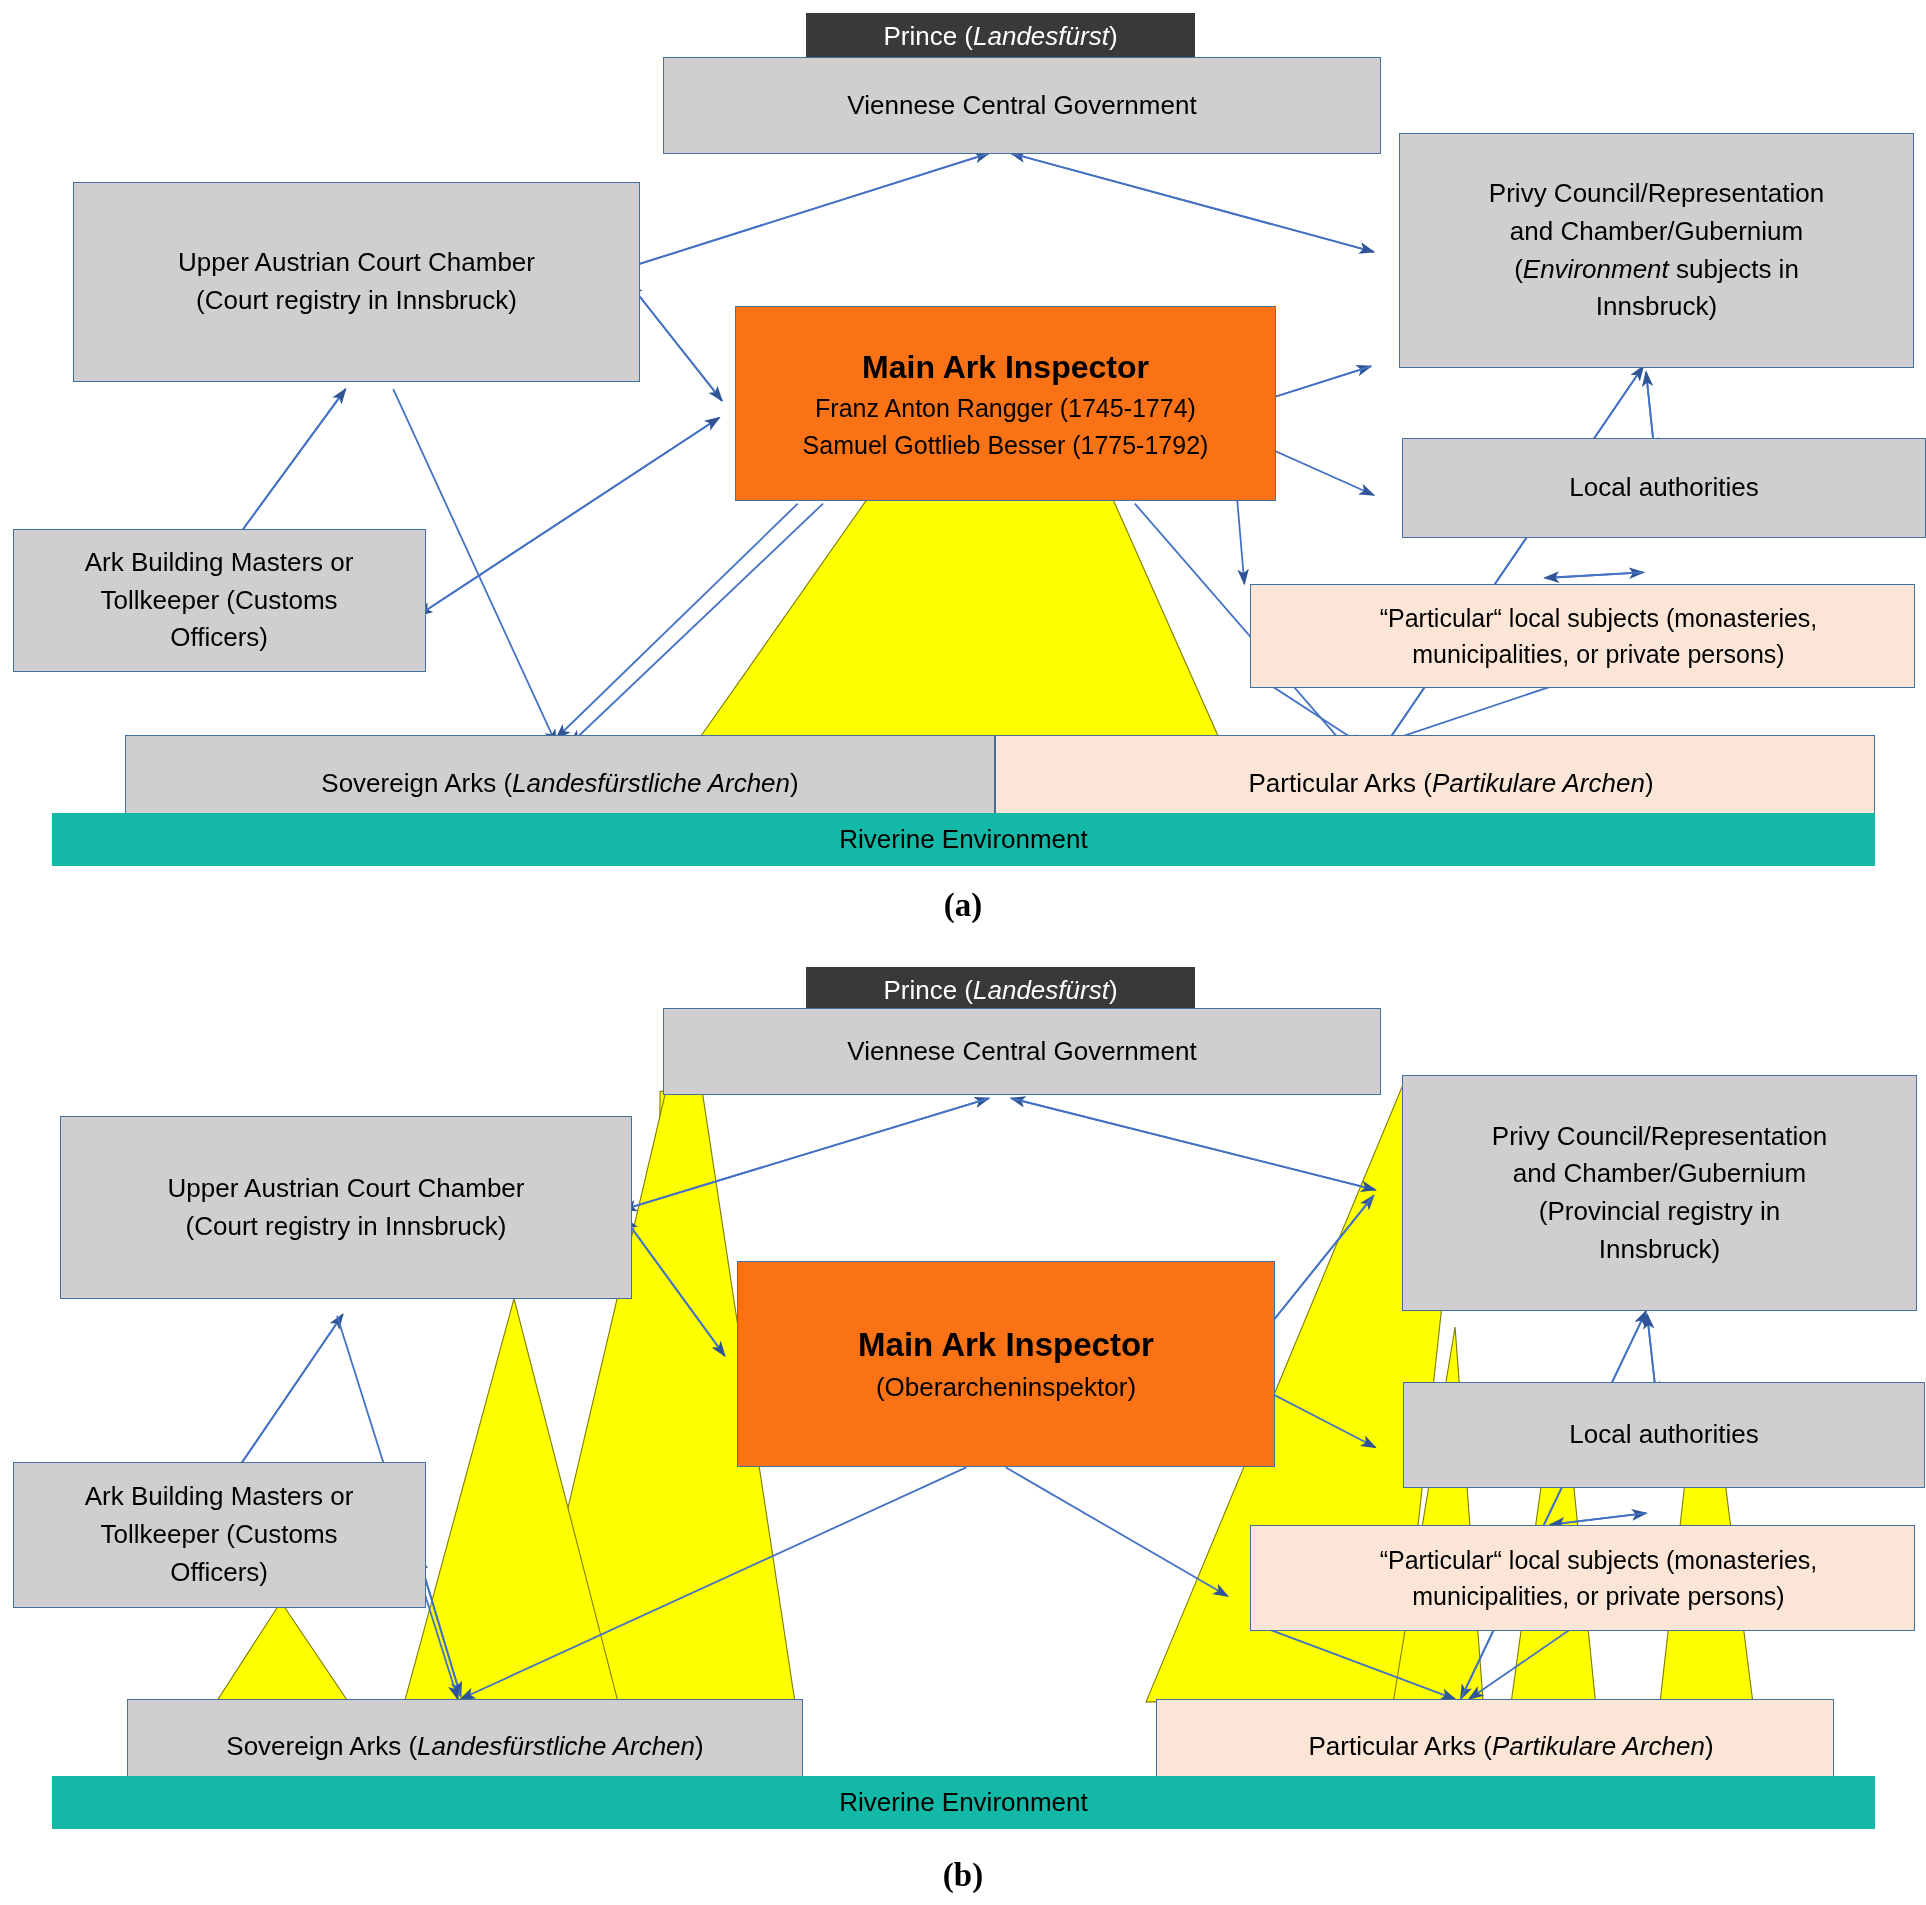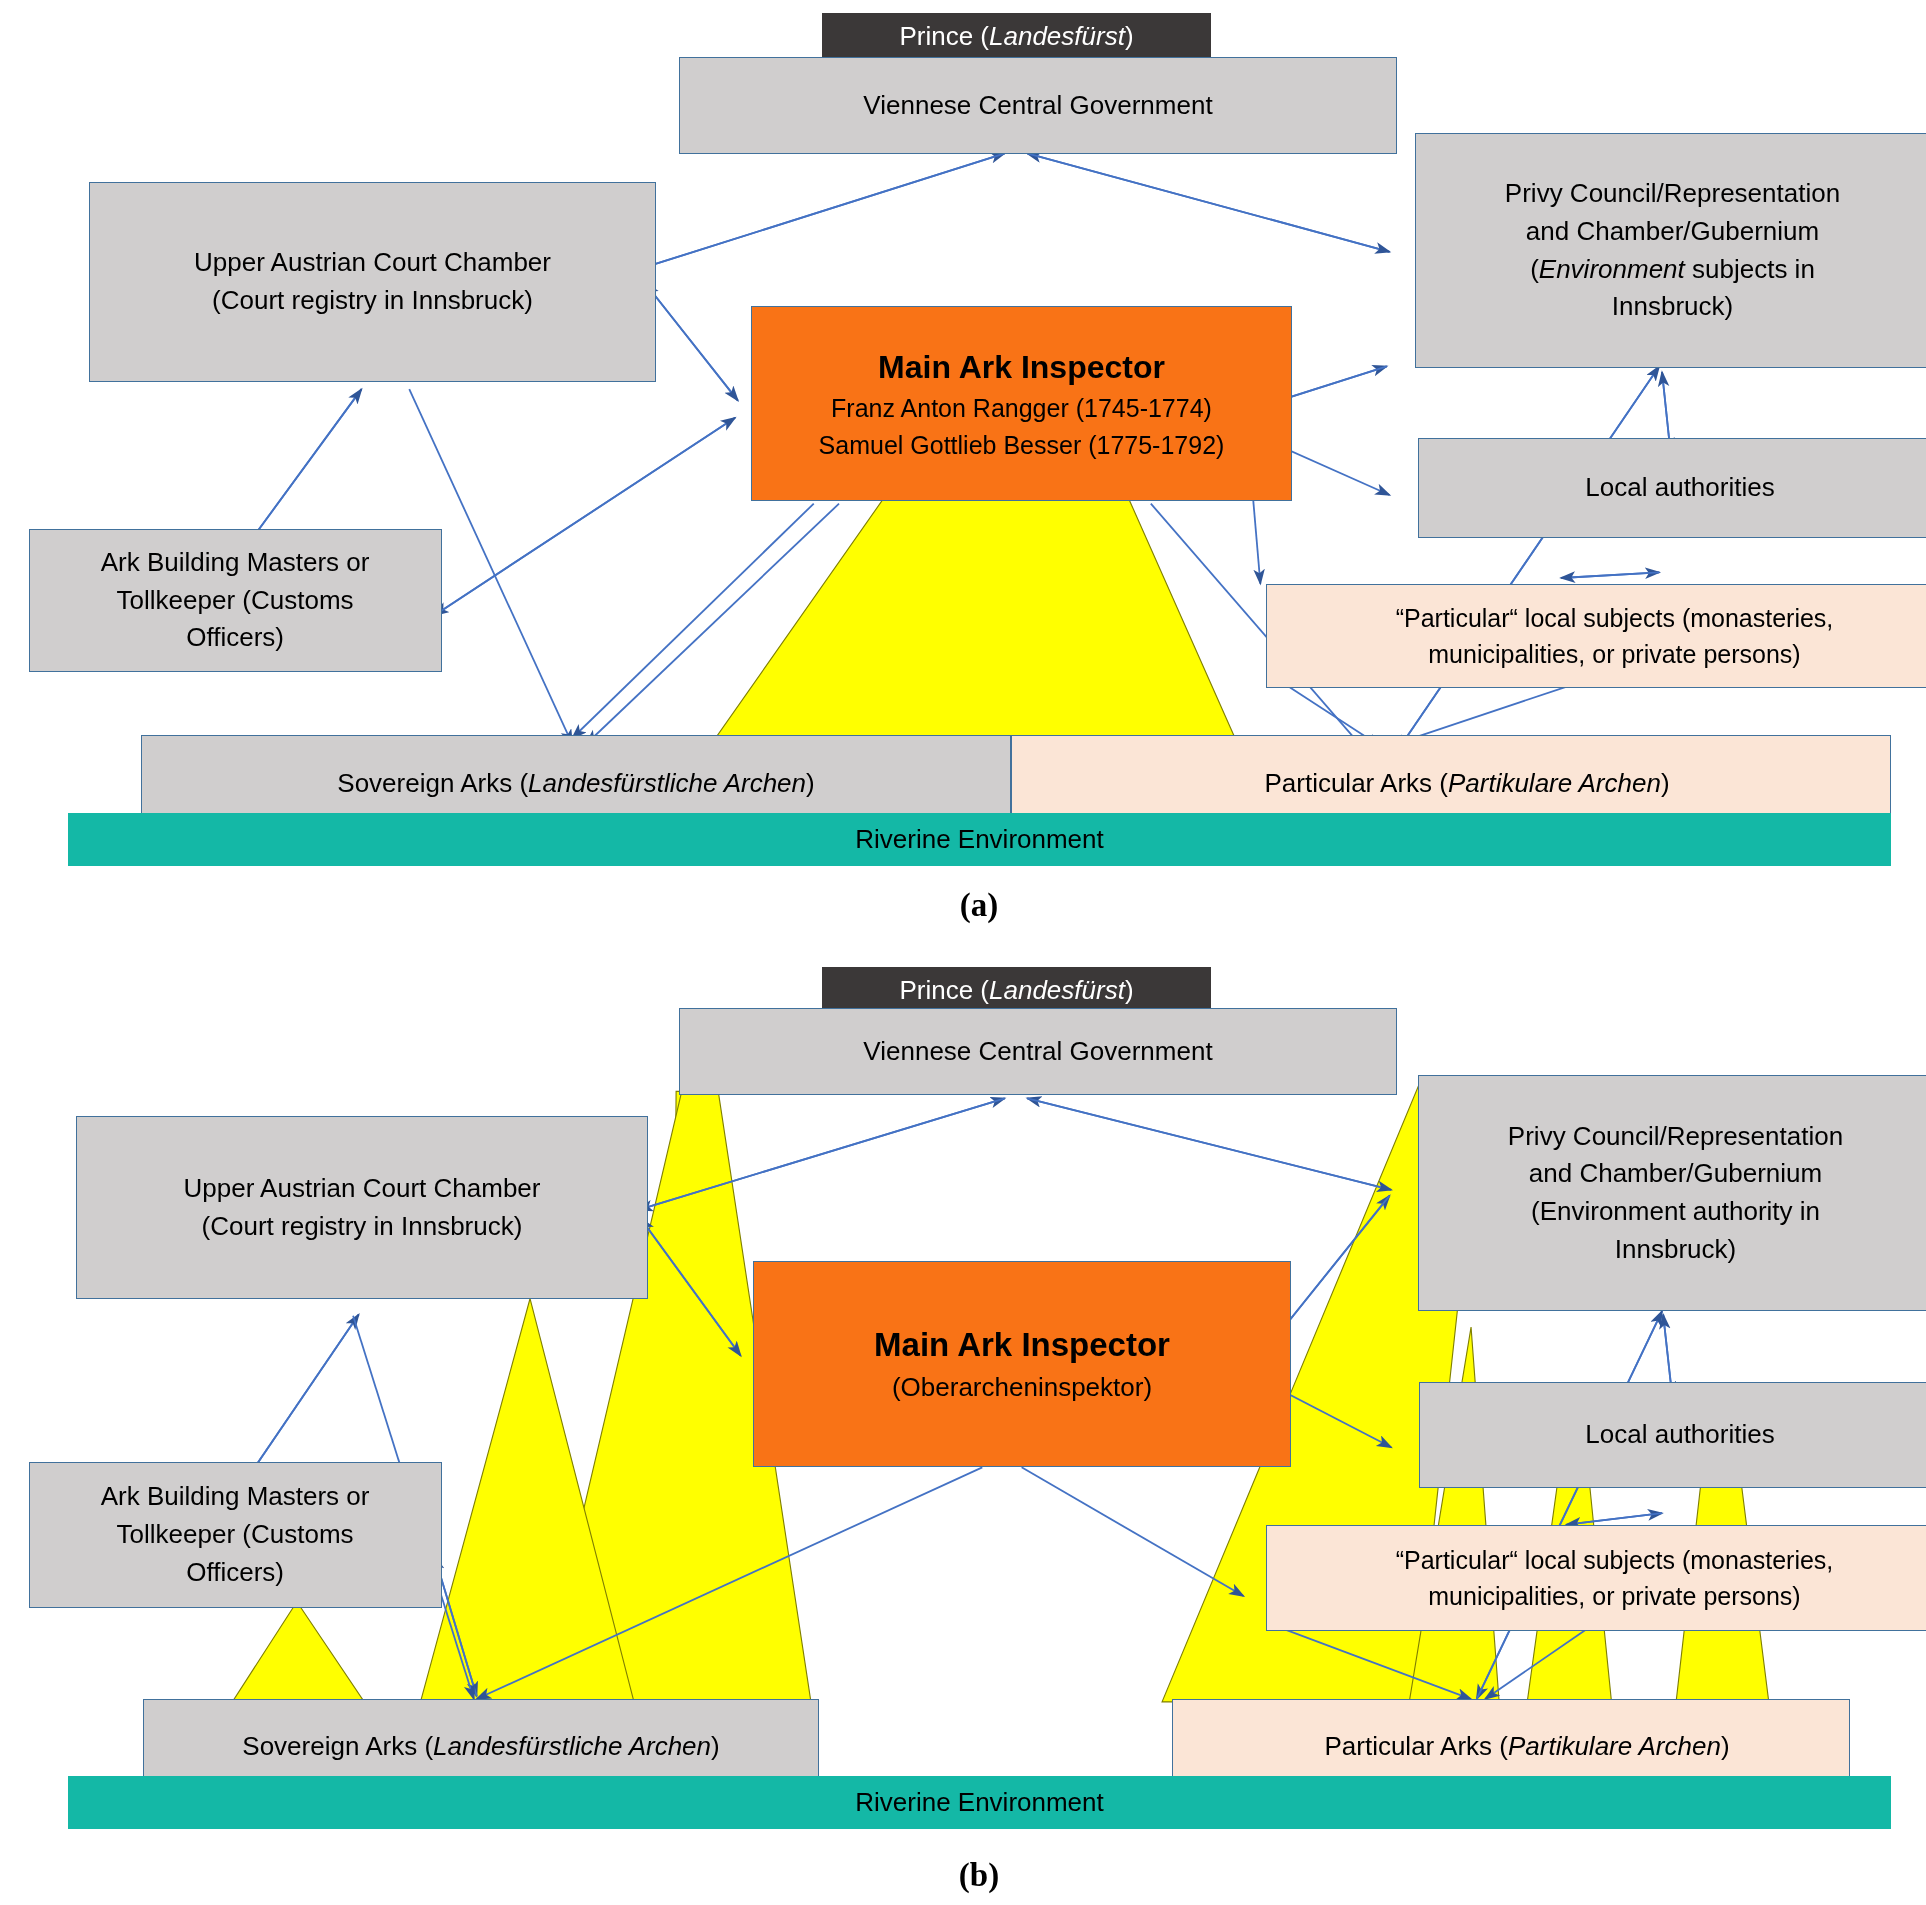--- a/index.html
+++ b/index.html
@@ -1,18 +1,18 @@
 <!DOCTYPE html>
 <html style="font-size:9.2px"><head>
 <meta charset="utf-8">
 <style>
   html,body{margin:0;padding:0;background:#ffffff;}
   body{font-family:"Liberation Sans", sans-serif;}
   .page{position:relative;width:1926px;height:1906px;background:#ffffff;overflow:hidden;}
-  .panel{position:absolute;left:16px;width:1891px;}
+  .panel{position:absolute;left:0;width:1891px;}
   .svg-layer{position:absolute;left:0;top:0;width:100%;height:100%;overflow:visible;pointer-events:none;}
   .node{position:absolute;box-sizing:border-box;display:flex;align-items:center;justify-content:center;
         text-align:center;line-height:1.45;color:#000000;padding:3.4px 8px;}
   .grey{background:#d0cece;border:1.7px solid #41719c;align-items:center;}
   .blue{background:#f97316;border:1.7px solid #41719c;}
   .peach{background:#fbe5d6;border:1.7px solid #41719c;padding-left:40px;}
   .dark{background:#3b3838;border:1.7px solid #3b3838;color:#ffffff;}
   .green{background:#14b8a6;border:none;}
   .t-title{font-weight:bold;}
   .ital{font-style:italic;}
@@ -220,21 +220,21 @@
       <span>
         <span class="ln">Upper Austrian Court Chamber</span>
         <span class="ln">(Court registry in Innsbruck)</span>
       </span>
     </div>
 
     <div class="node grey" style="left:1402px;top:114px;width:515px;height:236px;font-size:26px;">
       <span>
         <span class="ln">Privy Council/Representation</span>
         <span class="ln">and Chamber/Gubernium</span>
-        <span class="ln">(Environment authority in</span>
+        <span class="ln">(Provincial registry in</span>
         <span class="ln">Innsbruck)</span>
       </span>
     </div>
 
     <div class="node blue" style="left:737px;top:300px;width:538px;height:206px;font-size:26px;">
       <span>
         <span class="ln t-title" style="font-size:33px;">Main Ark Inspector</span>
         <span class="ln">(Oberarcheninspektor)</span>
       </span>
     </div>

